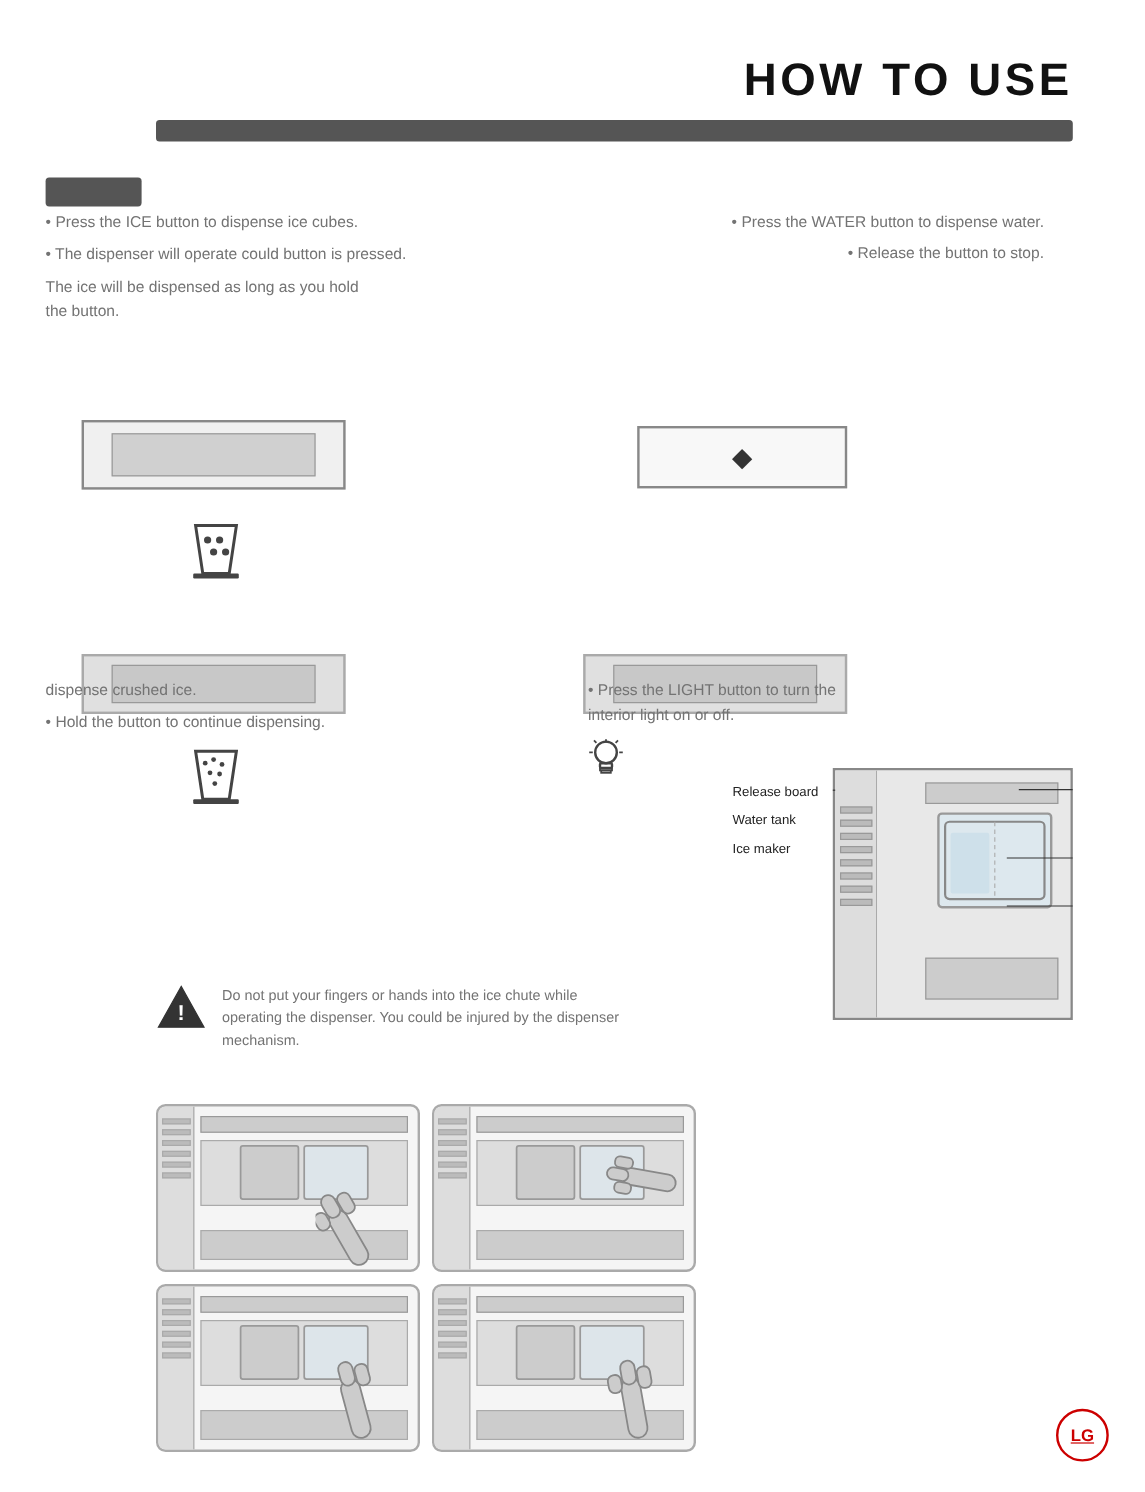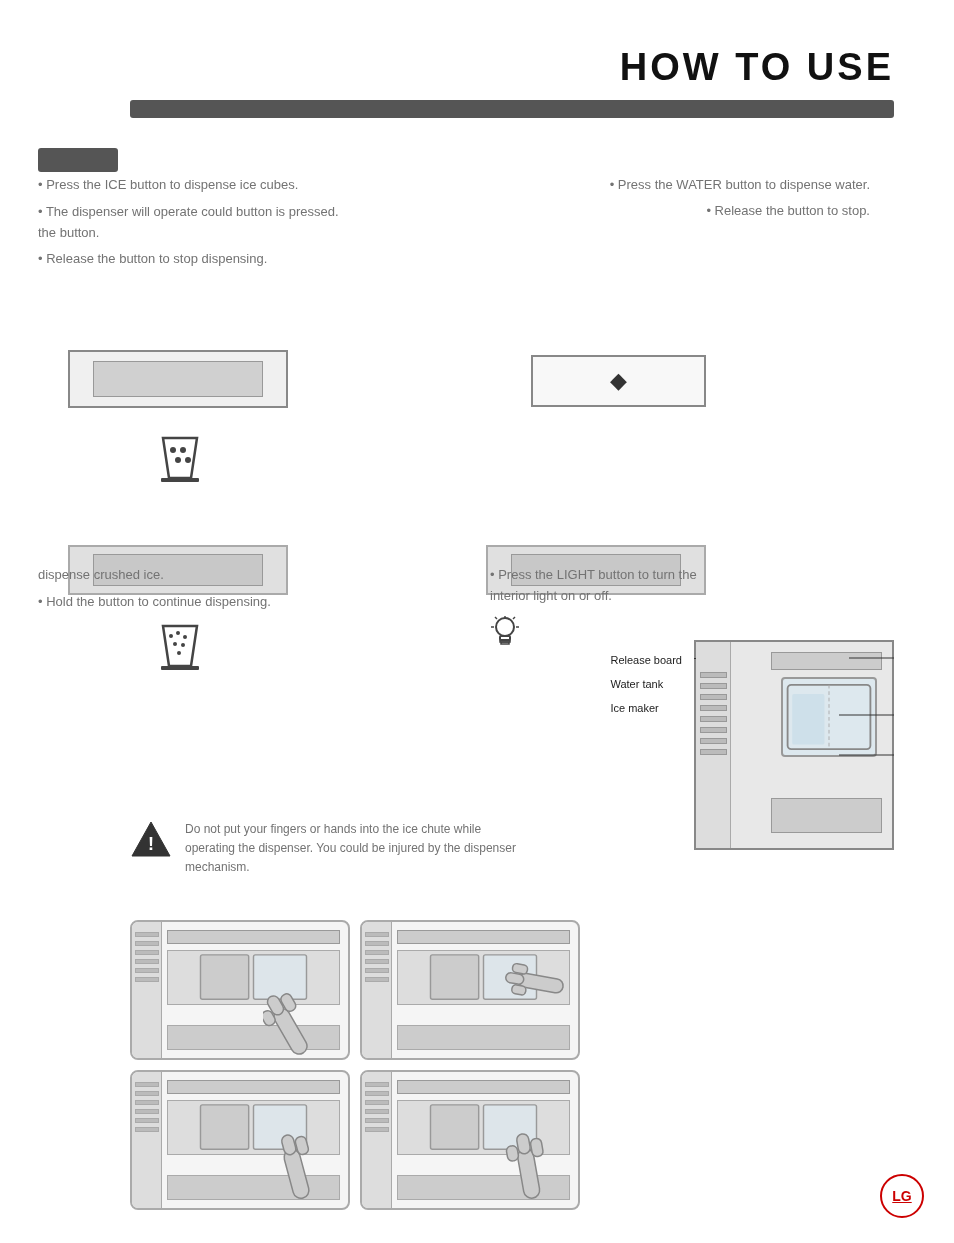--- a/index.html
+++ b/index.html
@@ -354,22 +354,22 @@
 
 <div class="page-title">HOW TO USE</div>
 
 <div class="top-bar"></div>
 
 <div class="section-tag"></div>
 
 <div class="text-block" style="top:175px; left:38px; width:380px;">
   <div>• Press the ICE button to dispense ice cubes.</div>
   <div style="margin-top:6px;">• The dispenser will operate could button is pressed.</div>
+  <div style="margin-top:6px;">  The ice will be dispensed as long as you hold</div>
   <div>  the button.</div>
-  <div style="margin-top:6px;">• Release the button to stop dispensing.</div>
 </div>
 
 <div class="ice-button-box">
   <div class="ice-button-inner"></div>
 </div>
 
 <div class="ice-cup-icon">
   <svg viewBox="0 0 50 55" width="50" height="55">
 
     <polygon points="8,8 42,8 36,48 14,48" fill="none" stroke="#444" stroke-width="2.5"></polygon>

